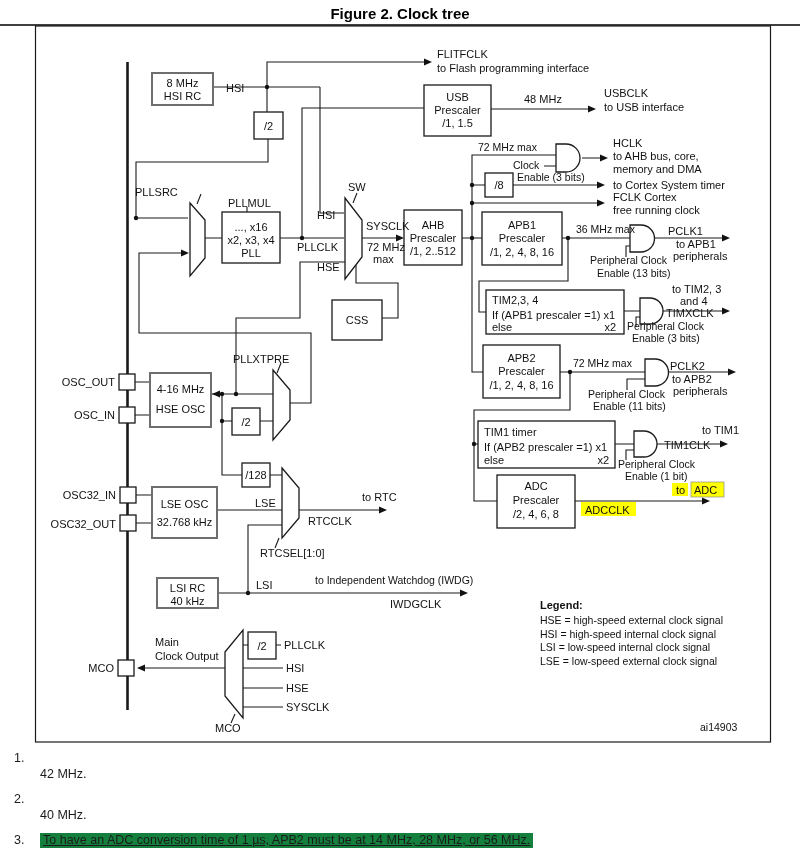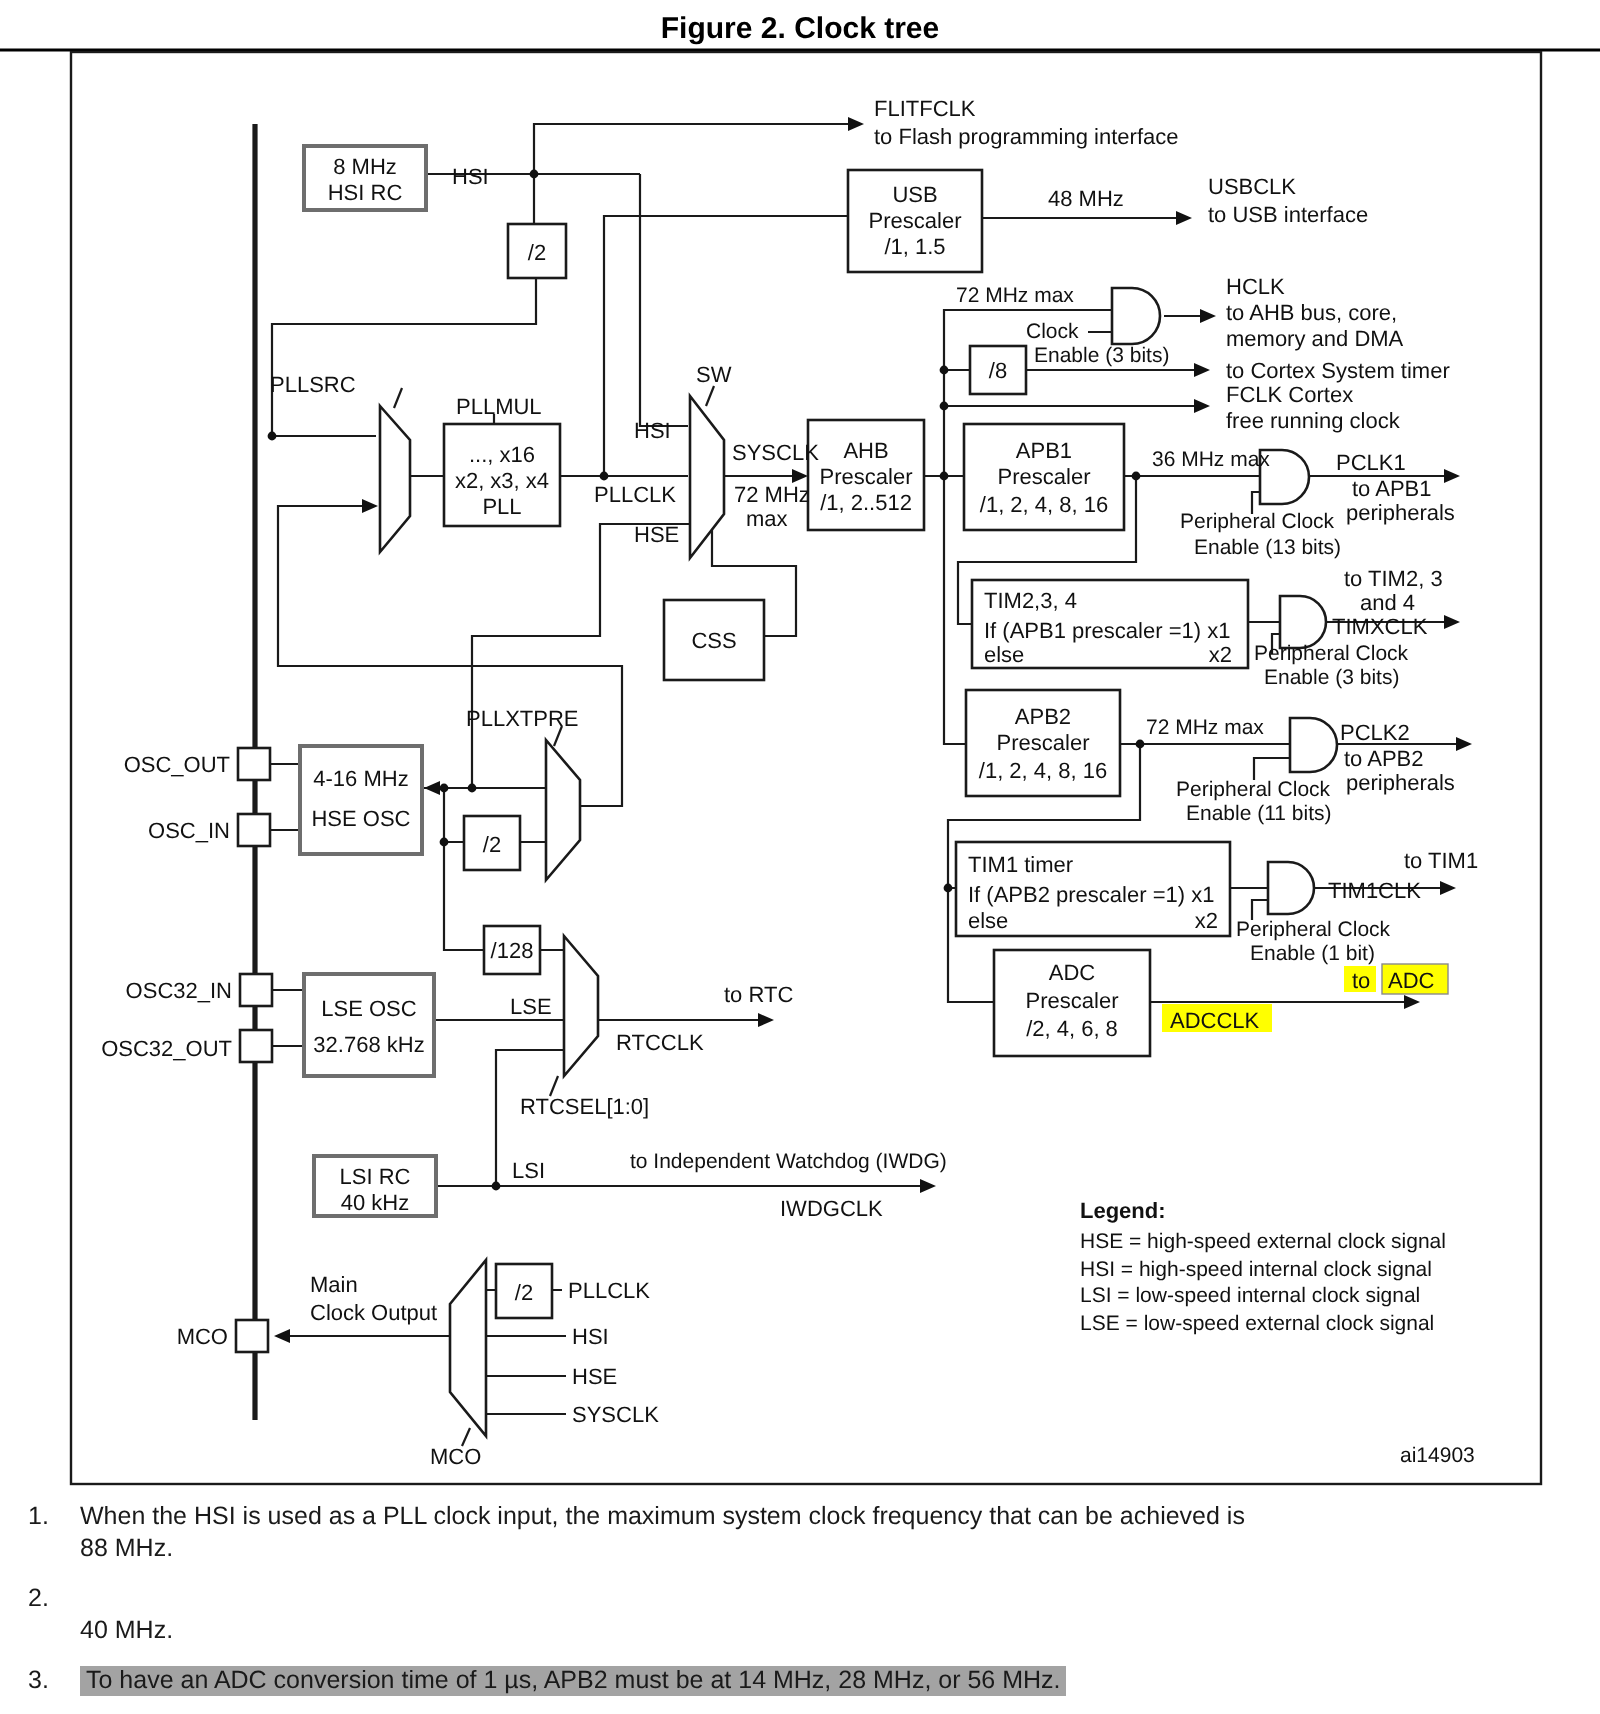--- a/index.html
+++ b/index.html
@@ -312,25 +312,25 @@
     <text class="t s" x="540" y="638">HSI = high-speed internal clock signal</text>
     <text class="t s" x="540" y="651">LSI = low-speed internal clock signal</text>
     <text class="t s" x="540" y="665">LSE = low-speed external clock signal</text>
   </g>
   <text class="t s" x="700" y="731">ai14903</text>
 </svg>
 
 <div class="notes">
   <div class="note">
     <span>1.</span>
-    <span><span>When the HSI is used as a PLL clock input, the maximum system clock frequency that can be achieved is</span><br><span>88 MHz.</span></span>
+    <span><br><span>42 MHz.</span></span>
   </div>
   <div class="note">
     <span>2.</span>
     <span><br><span>40 MHz.</span></span>
   </div>
   <div class="note">
     <span>3.</span>
-    <span><span class="note-hl" style="background: #a3a3a3;">To have an ADC conversion time of 1 µs, APB2 must be at 14 MHz, 28 MHz, or 56 MHz.</span></span>
+    <span><span class="note-hl" style="background: #15803d; text-decoration: underline;">To have an ADC conversion time of 1 µs, APB2 must be at 14 MHz, 28 MHz, or 56 MHz.</span></span>
   </div>
 </div>
 
 </div>
 
 </body></html>

